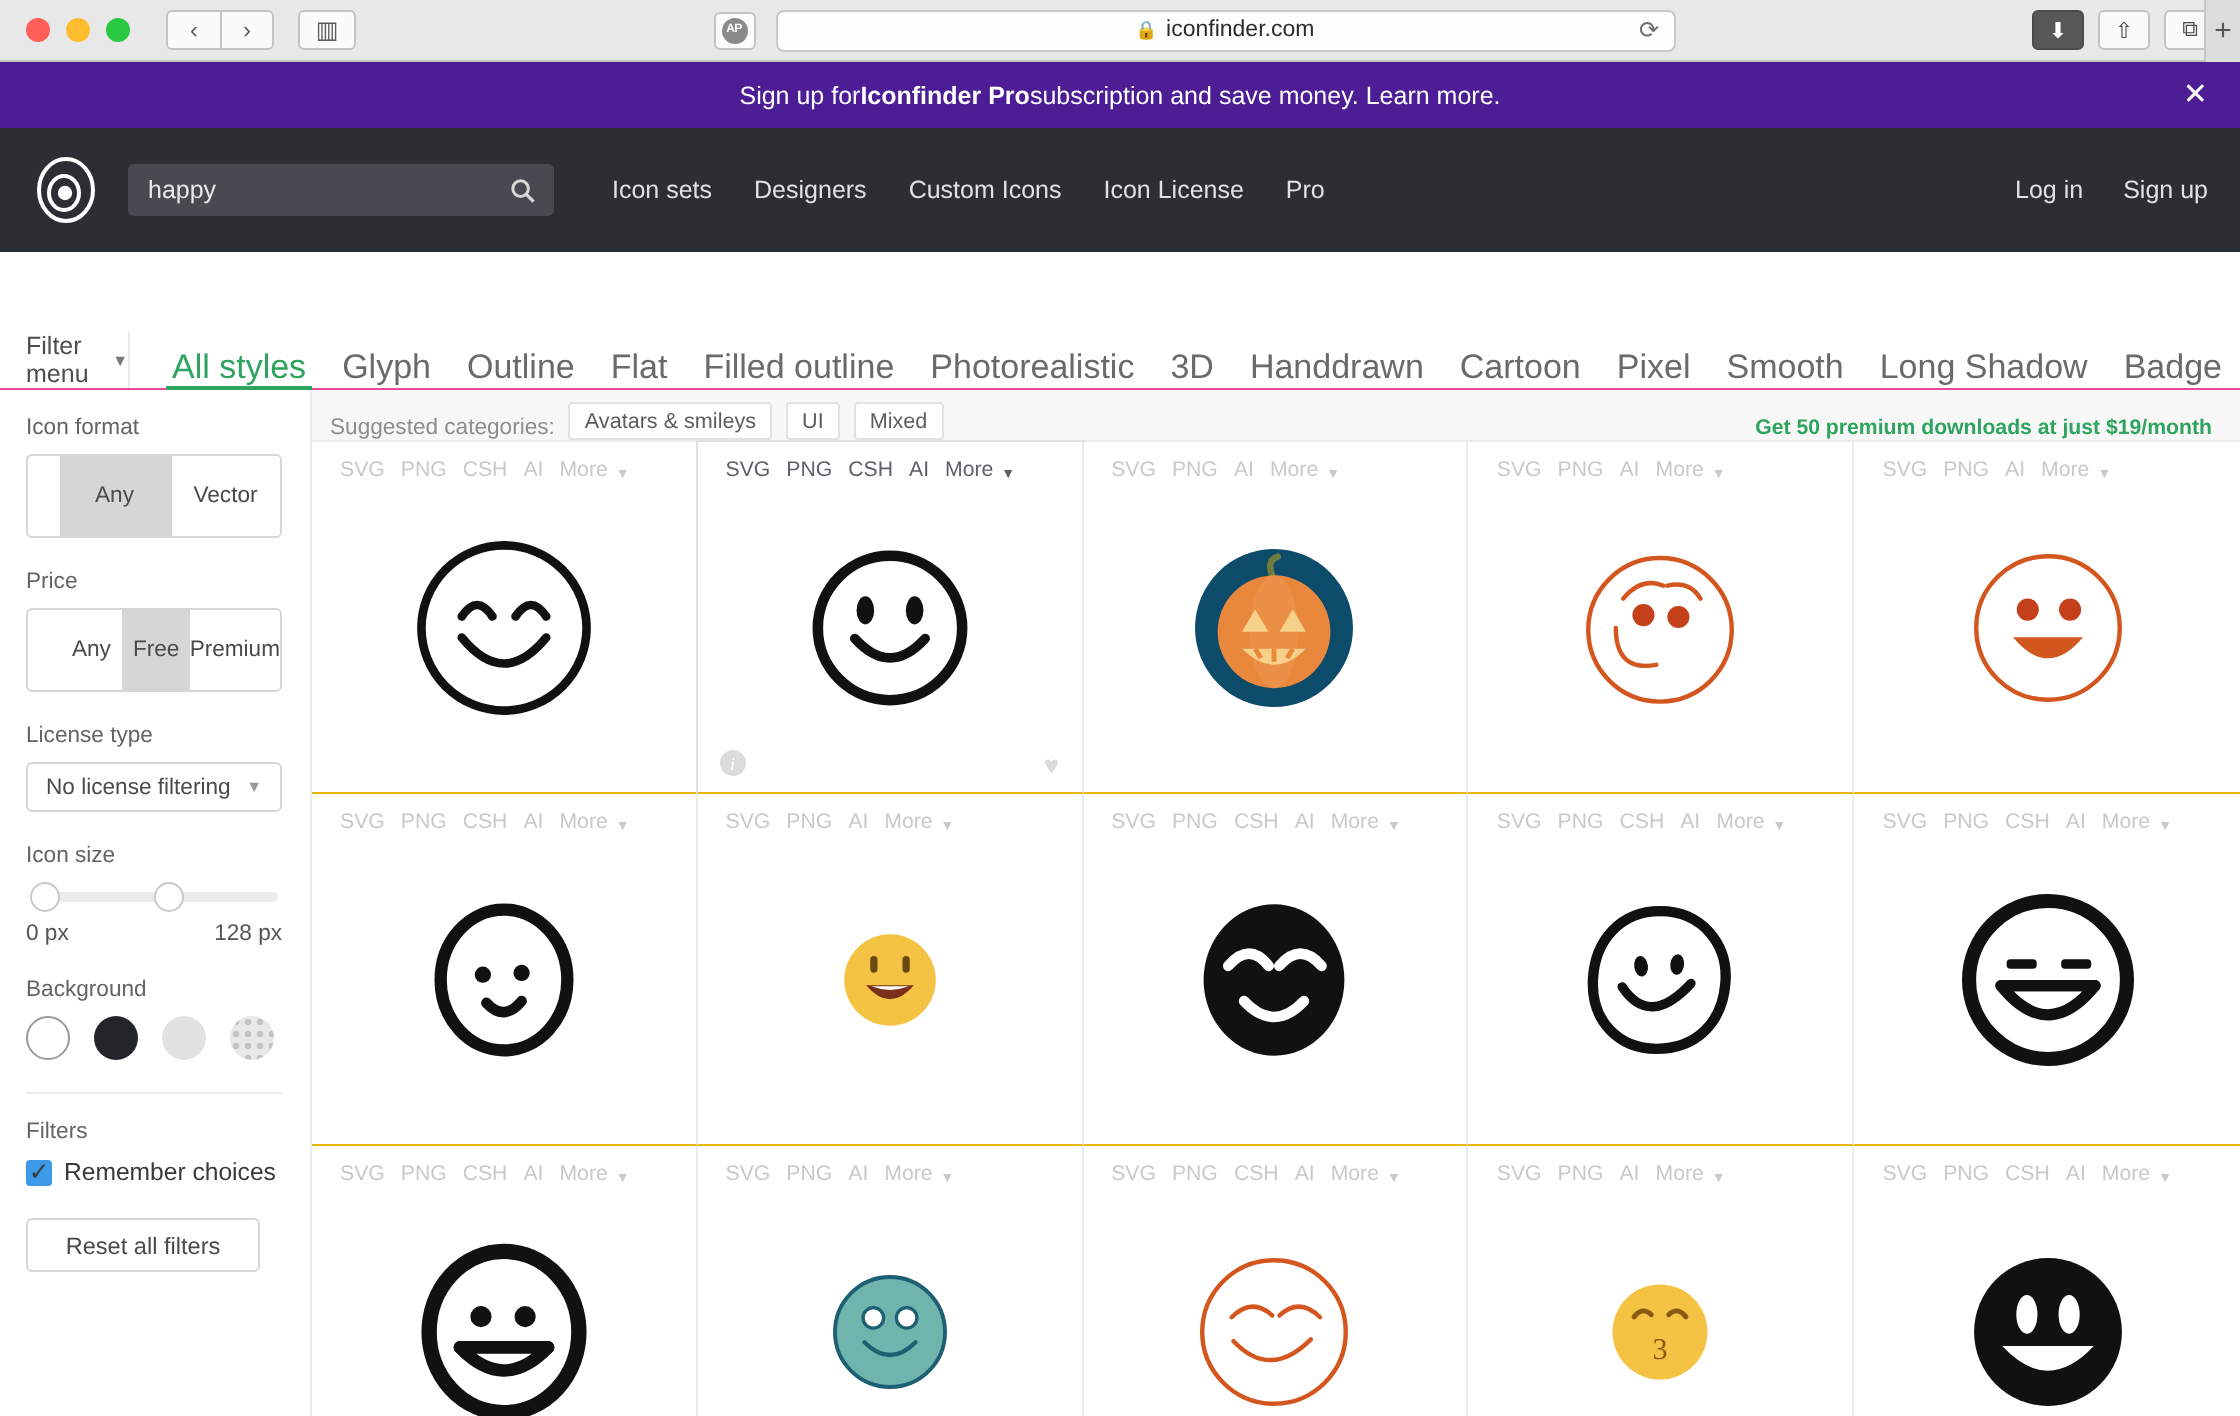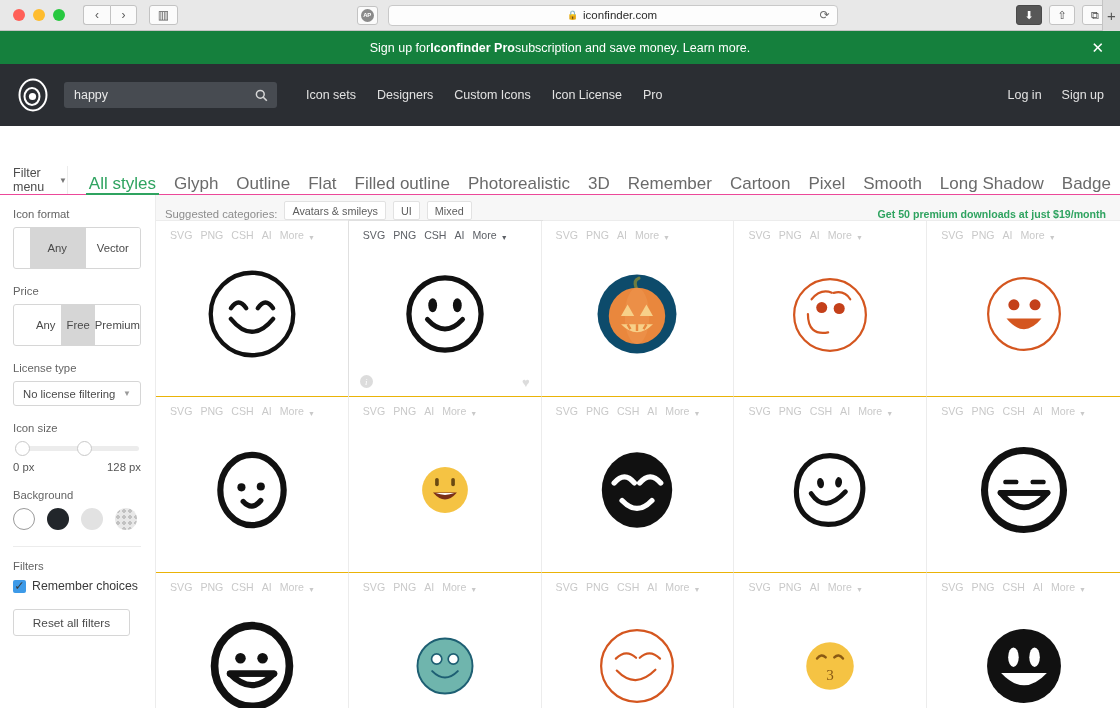--- a/index.html
+++ b/index.html
@@ -61,21 +61,21 @@
   .rbtn.dark { background: #575757; border-color: #4a4a4a; color: #fff; }
   .plus-tab {
     position: absolute; right: 0; top: 0; width: 18px; height: 31px;
     background: #dcdcdc; border-left: 1px solid #c4c4c4;
     display: flex; align-items: center; justify-content: center;
     font-size: 15px; color: #555; font-weight: 300;
   }
 
   
   .promo {
-    height: 33px; background: #15803d; color: #fff;
+    height: 33px; background: #4c1d95; color: #fff;
     display: flex; align-items: center; justify-content: center;
     font-size: 12.5px; position: relative;
   }
   .promo b { font-weight: bold; }
   .promo-close {
     position: absolute; right: 16px; font-size: 15px;
     color: #fff; font-weight: 300; line-height: 1;
   }
 
   
@@ -340,21 +340,21 @@
     <div class="tab">
         <span>Filled outline</span>
       </div>
     <div class="tab">
         <span>Photorealistic</span>
       </div>
     <div class="tab">
         <span>3D</span>
       </div>
     <div class="tab">
-        <span>Remember</span>
+        <span>Handdrawn</span>
       </div>
     <div class="tab">
         <span>Cartoon</span>
       </div>
     <div class="tab">
         <span>Pixel</span>
       </div>
     <div class="tab">
         <span>Smooth</span>
       </div>

